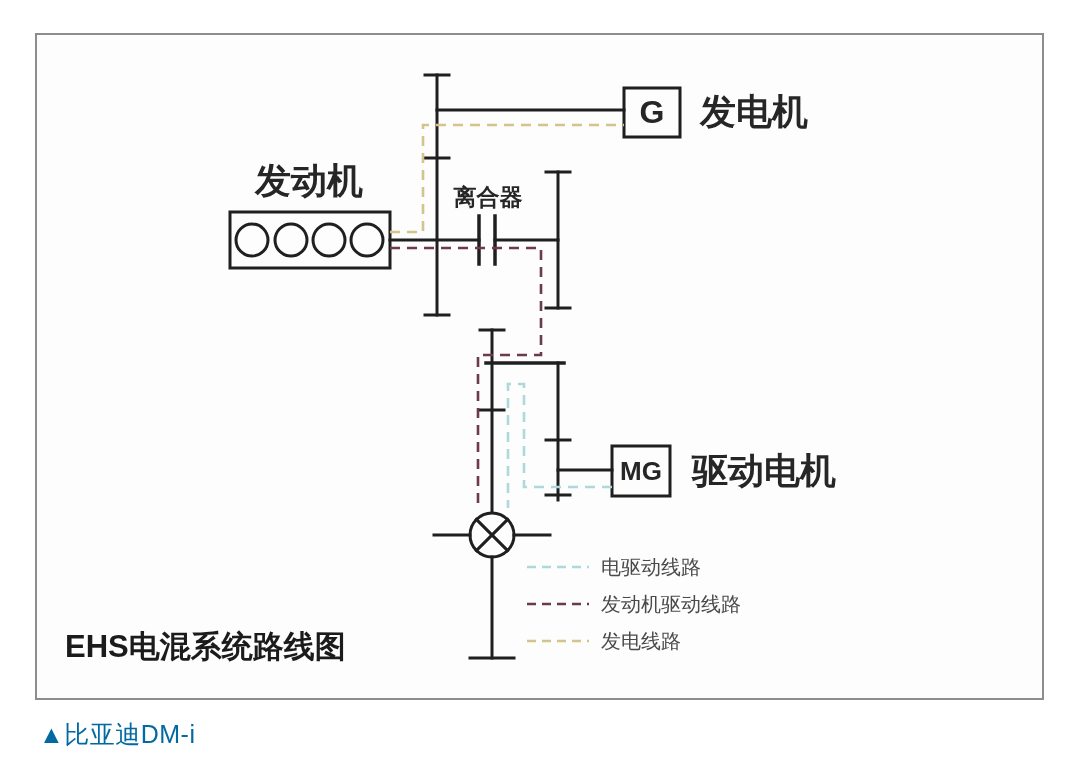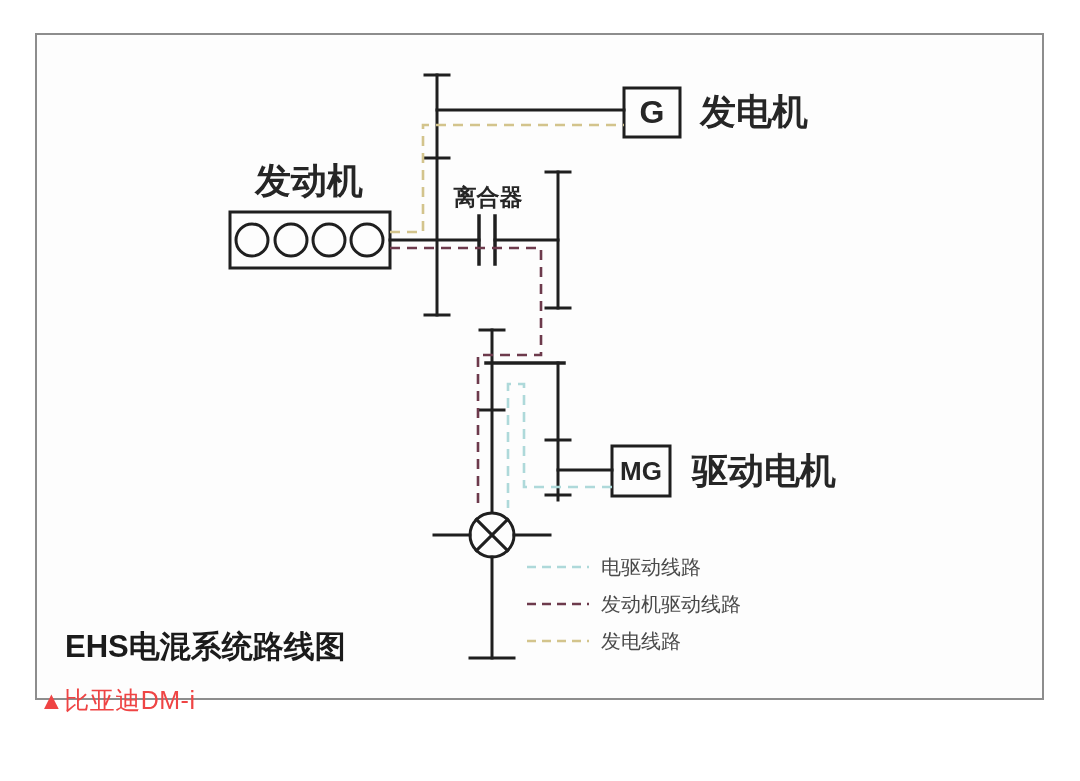--- a/index.html
+++ b/index.html
@@ -17,23 +17,23 @@
     width: 1009px;
     height: 667px;
     border: 2px solid #8d8d8d;
     background: #fdfdfd;
     box-sizing: border-box;
   }
   .figure-box svg { width: 100%; height: 100%; display: block; }
   .caption {
     position: absolute;
     left: 39px;
-    top: 684px;
+    top: 718px;
     font-size: 25px;
-    color: #ef4444;
+    color: #0369a1;
     letter-spacing: 0.5px;
   }
   text { font-family: "Liberation Sans", sans-serif; fill: #262626; }
   .lbl { font-size: 36px; font-weight: 600; }
   .sym { font-weight: 700; }
   .small-lbl { font-size: 23px; font-weight: 600; }
   .legend-lbl { font-size: 20px; fill: #4a4a4a; font-weight: 400; }
   .title { font-size: 31px; font-weight: 700; fill: #1b1b1b; }
 </style>
 </head>

